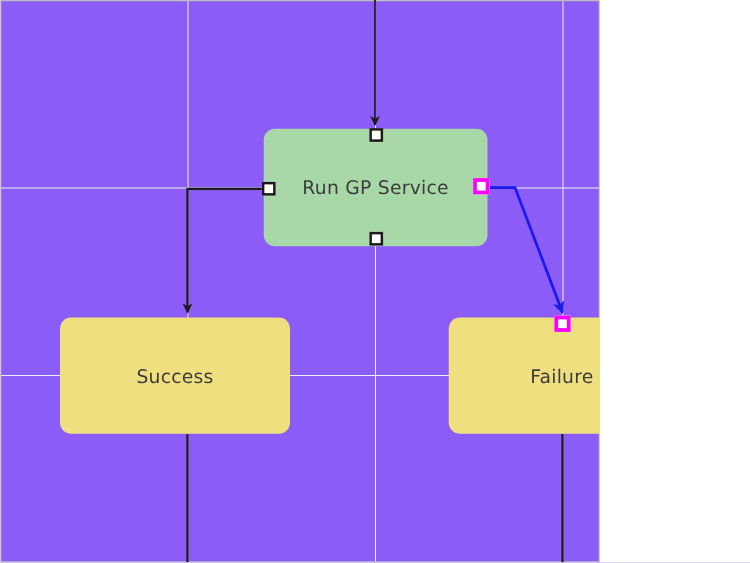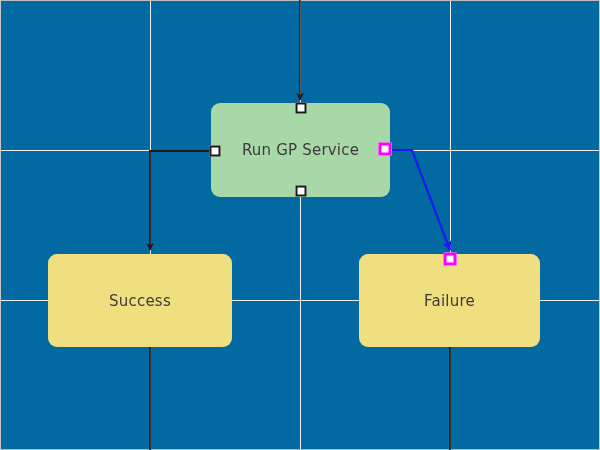--- a/index.html
+++ b/index.html
@@ -2,24 +2,24 @@
 <html><head>
 <meta charset="utf-8">
 <style>
   html, body {
     margin: 0;
     padding: 0;
     background: #ffffff;
   }
   #canvas {
     position: relative;
-    width: 600px;
+    width: 480px;
     height: 450px;
     overflow: hidden;
-    background-color: #0369a1;
+    background-color: #8b5cf6;
     font-family: "DejaVu Sans", sans-serif;
   }
   
   #grid {
     position: absolute;
     inset: 0;
     background-image:
       linear-gradient(to right, #f0f0f0 1px, transparent 1px),
       linear-gradient(to bottom, #f0f0f0 1px, transparent 1px);
     background-size: 150px 150px;

